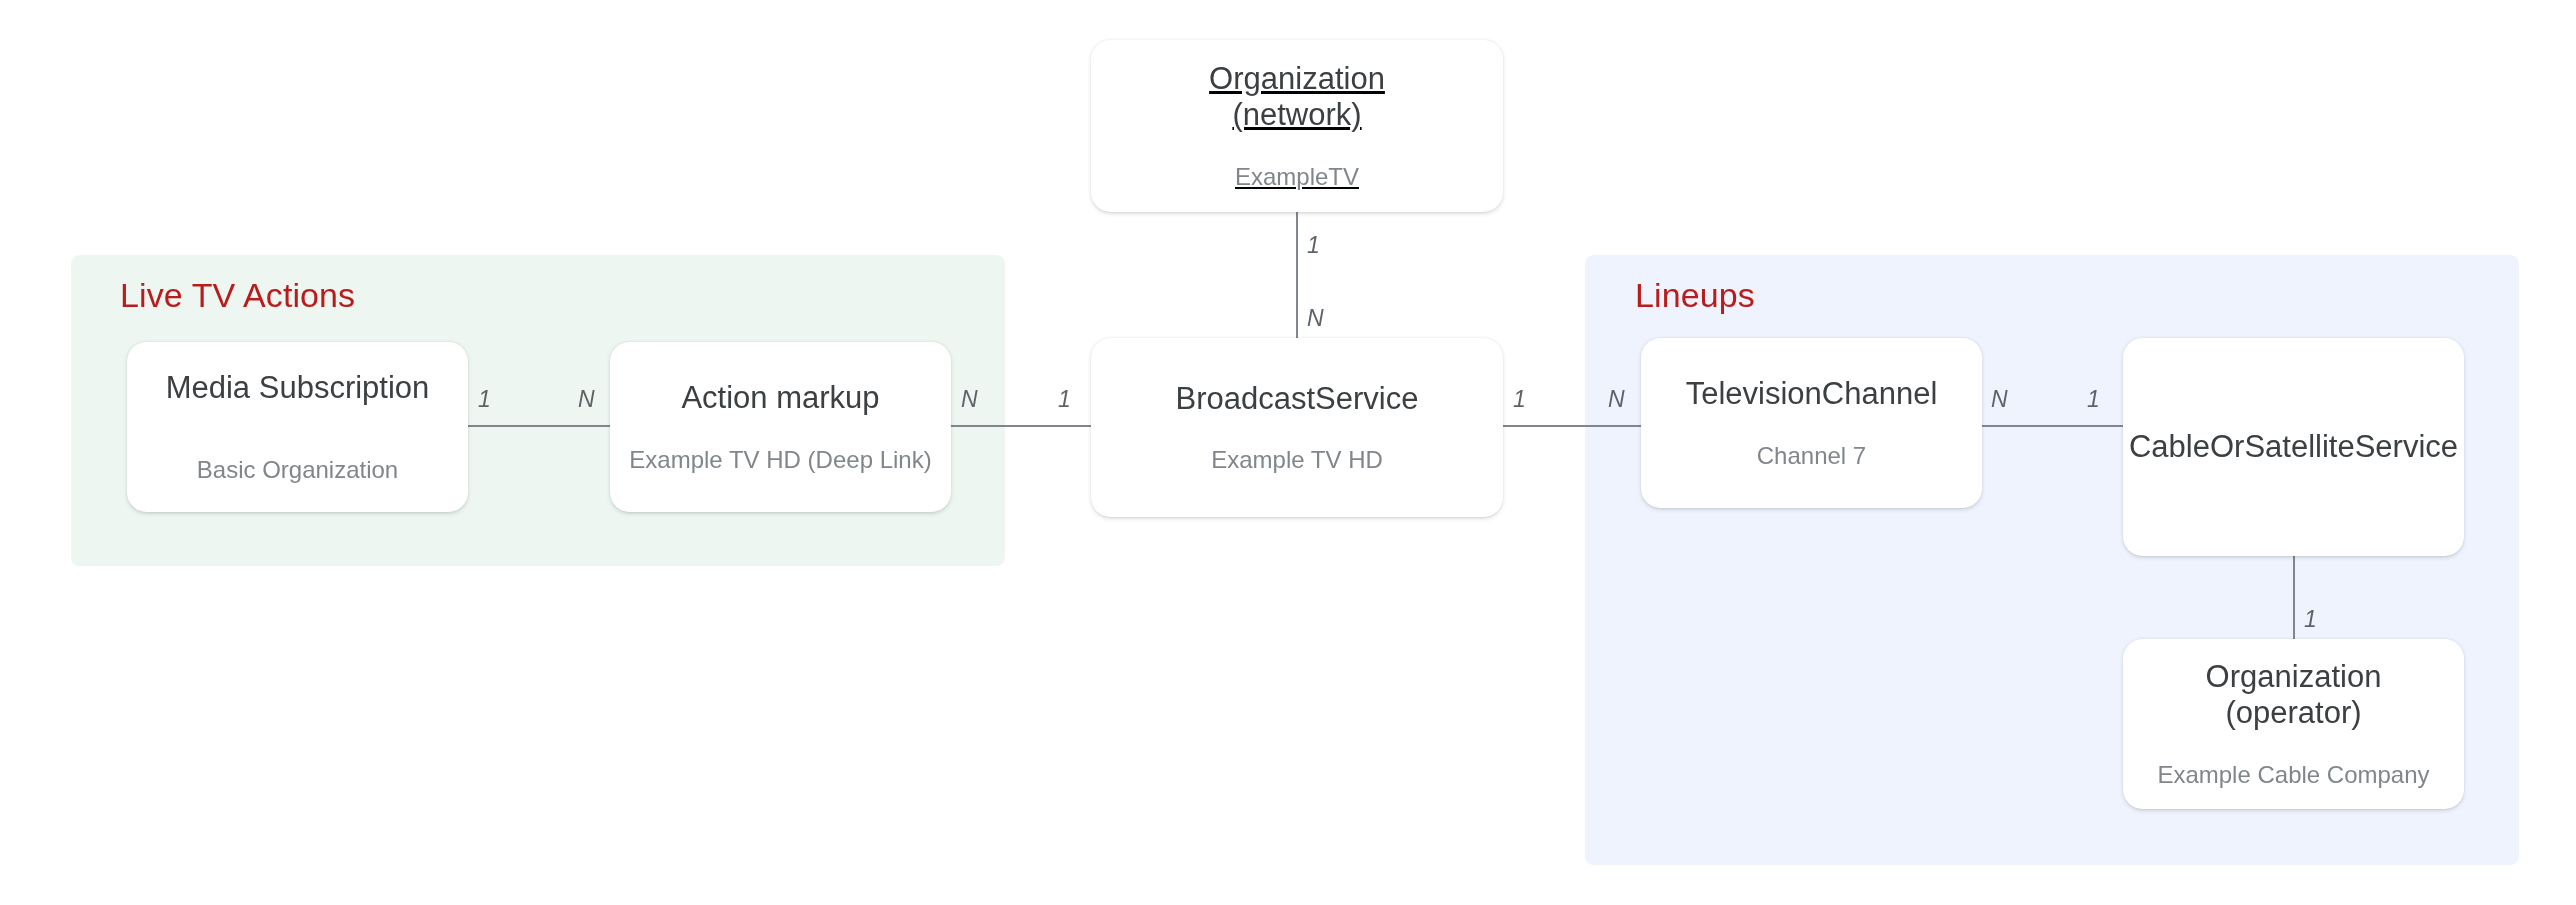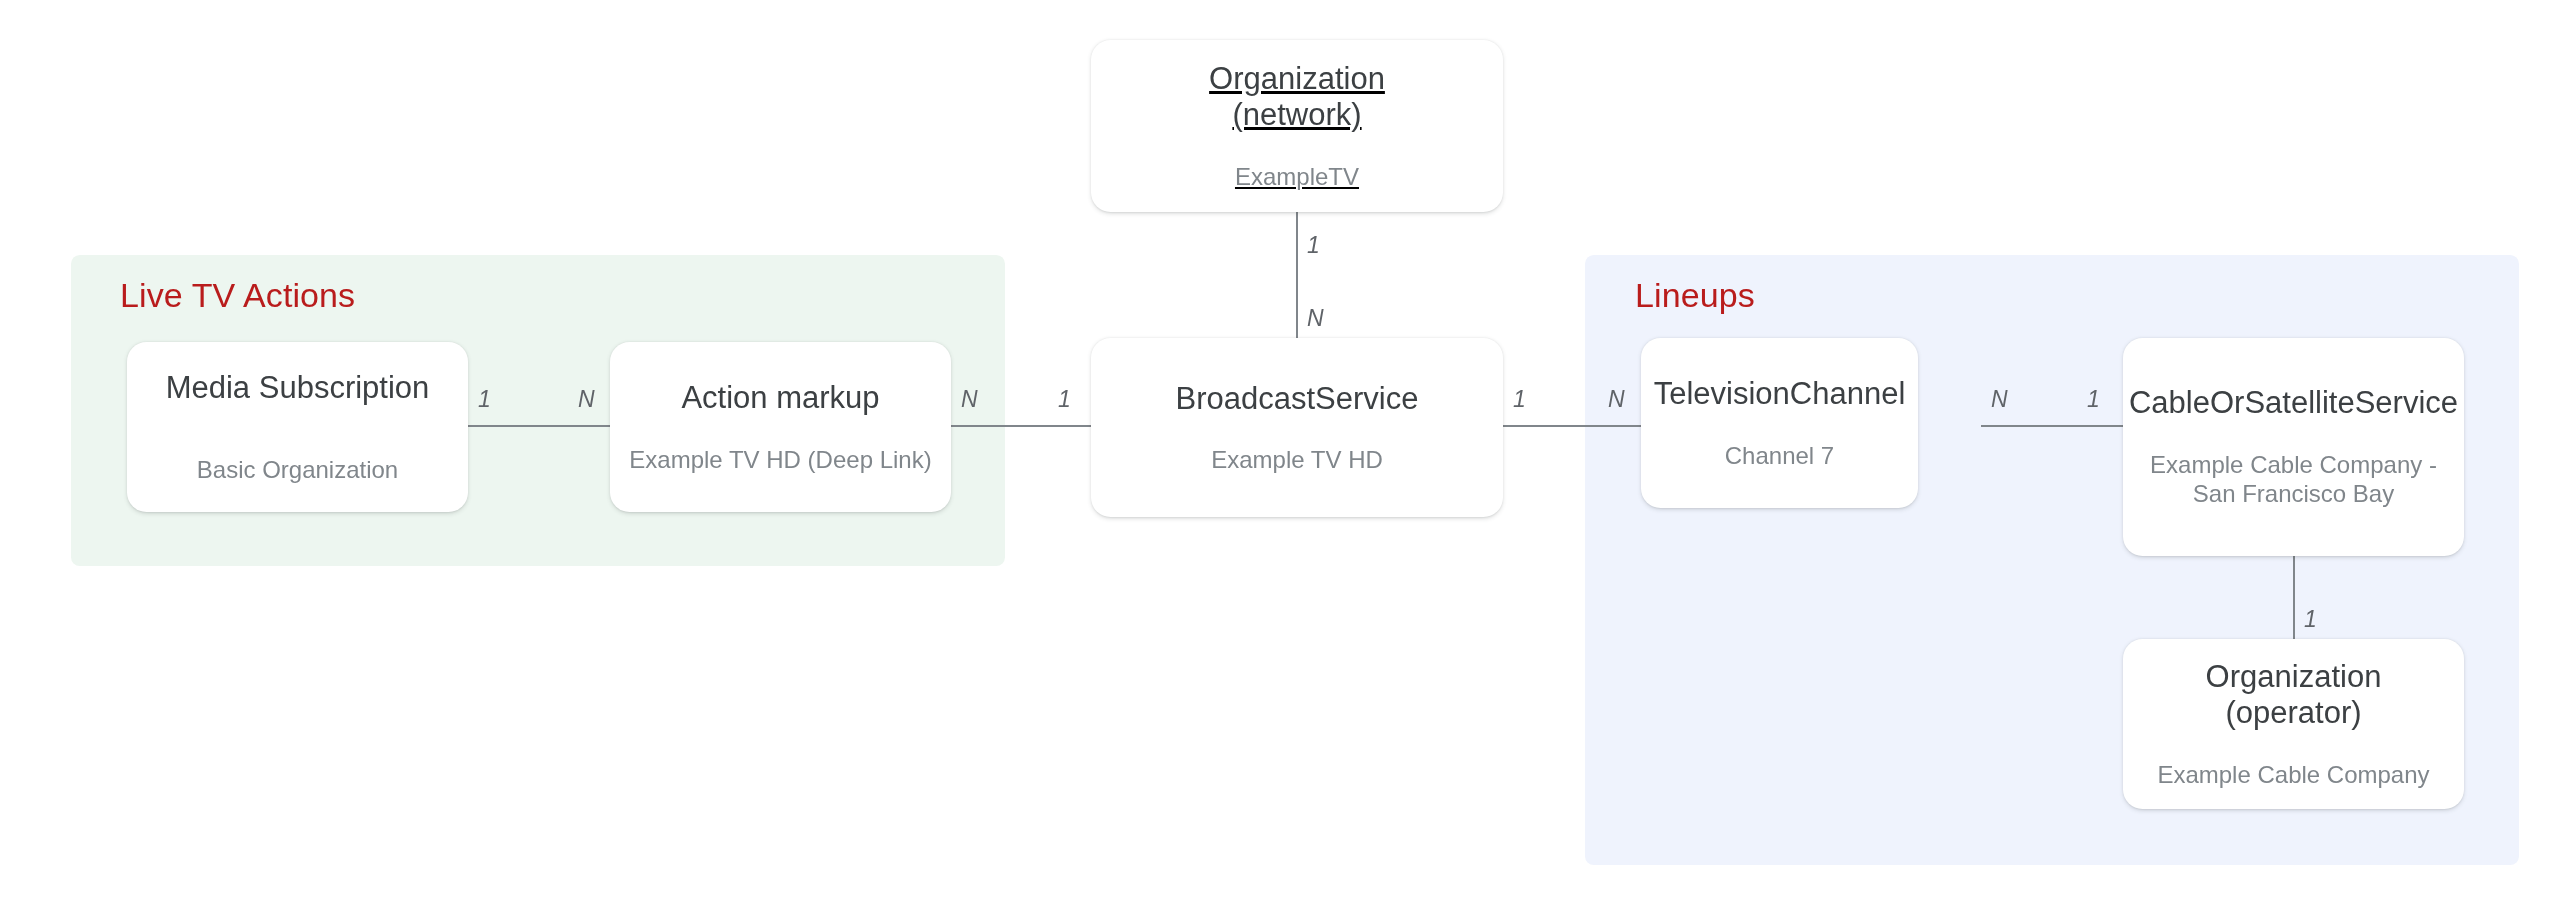--- a/index.html
+++ b/index.html
@@ -120,28 +120,26 @@
         <div class="node-sub">Basic Organization</div>
       </div>
       <div class="node" style="left: 610px; top: 342px; width: 341px; height: 170px;">
         <div class="node-title">Action markup</div>
         <div class="node-sub">Example TV HD (Deep Link)</div>
       </div>
       <div class="node" style="left: 1091px; top: 338px; width: 412px; height: 179px;">
         <div class="node-title">BroadcastService</div>
         <div class="node-sub">Example TV HD</div>
       </div>
-      <div class="node" style="left: 1641px; top: 338px; width: 277px; height: 170px;">
+      <div class="node" style="left: 1641px; top: 338px; width: 341px; height: 170px;">
         <div class="node-title">TelevisionChannel</div>
         <div class="node-sub">Channel 7</div>
       </div>
       <div class="node" style="left: 2123px; top: 338px; width: 341px; height: 218px;">
         <div class="node-title">CableOrSatelliteService</div>
-        <div class="node-sub">Example Cable Company -
-San Francisco Bay</div>
       </div>
       <div class="node" style="left: 2123px; top: 639px; width: 341px; height: 170px;">
         <div class="node-title">Organization (operator)</div>
         <div class="node-sub">Example Cable Company</div>
       </div>
     </div>
 </div>
 
 
 </body></html>

